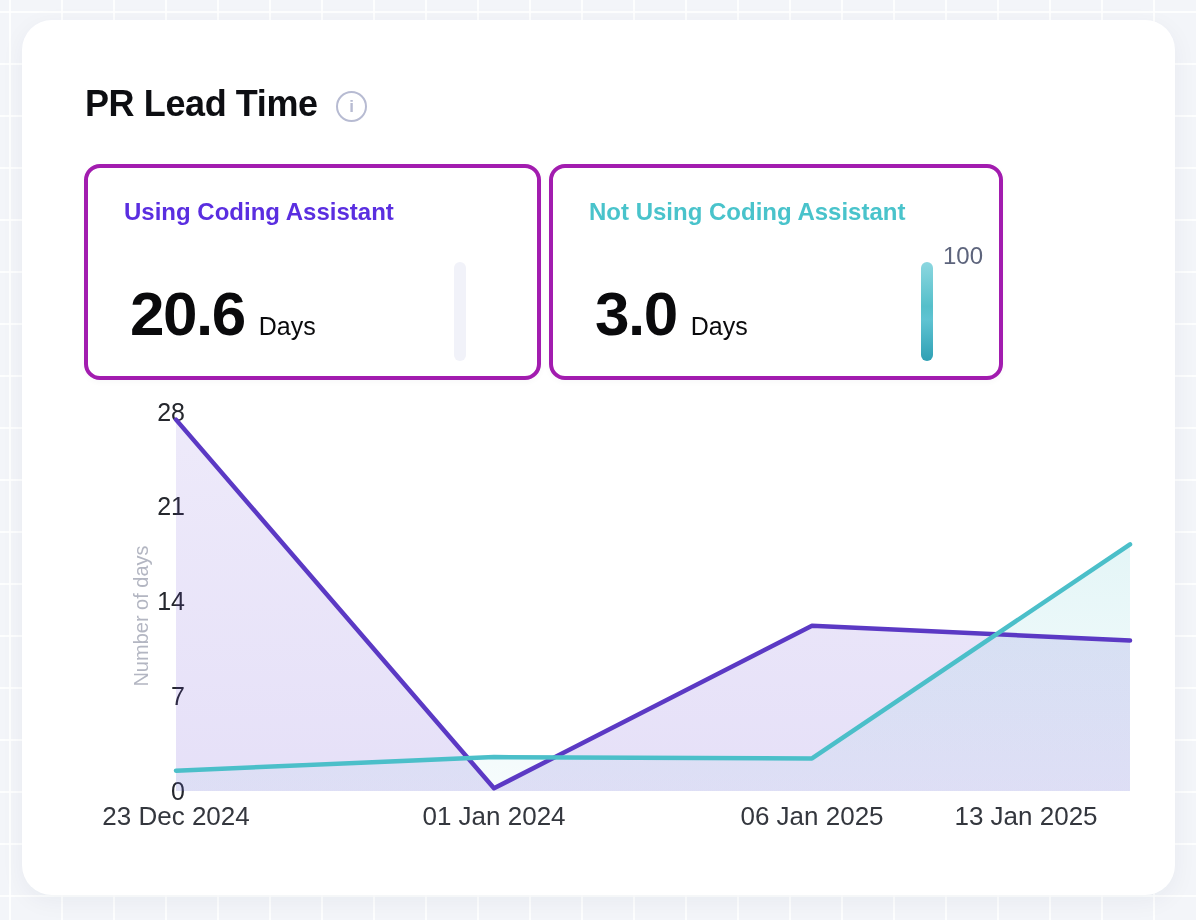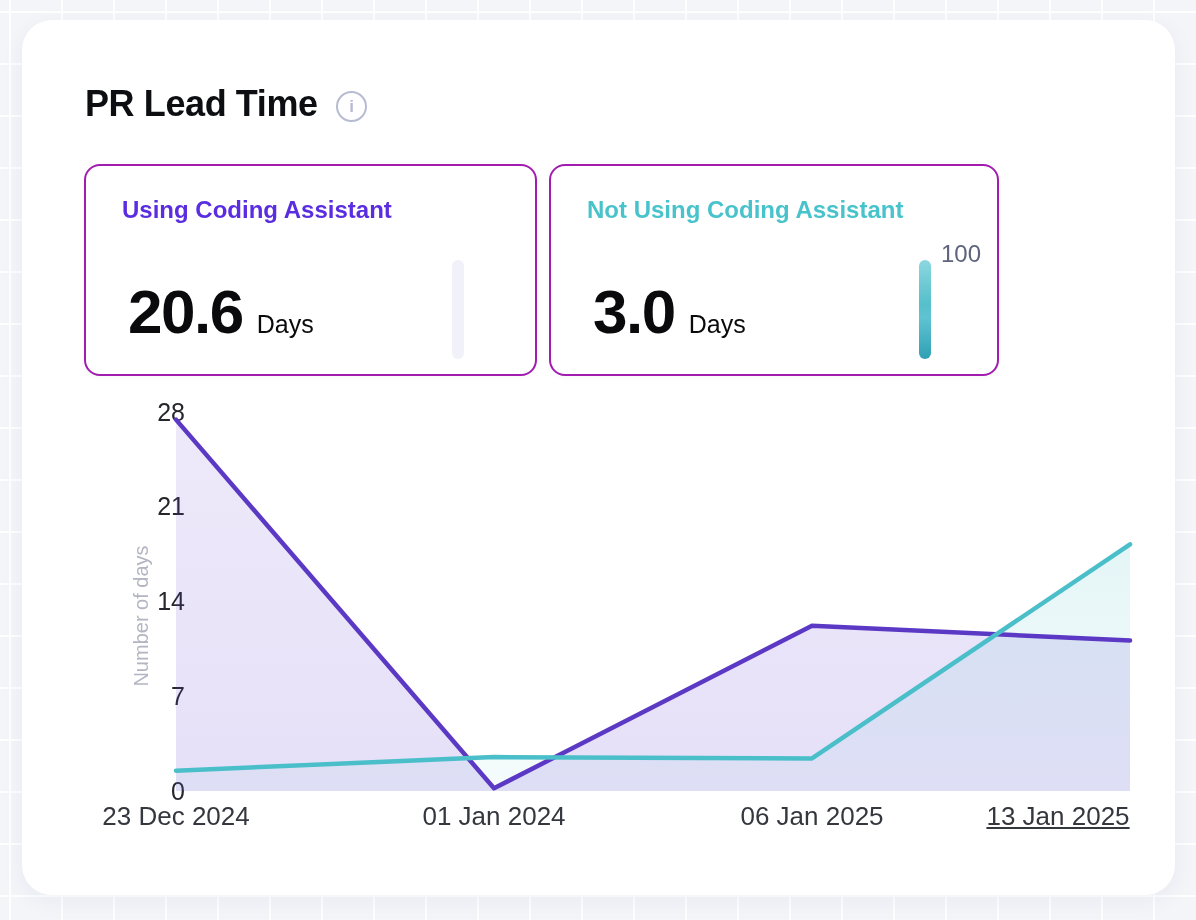--- a/index.html
+++ b/index.html
@@ -27,21 +27,21 @@
     font-size:36px;font-weight:bold;color:#0d0e12;letter-spacing:-.4px;line-height:1;
   }
   .info-icon{
     position:absolute;left:314px;top:71px;width:27px;height:27px;
     border:2.5px solid #b7bbd2;border-radius:50%;
     color:#b7bbd2;font-size:17px;font-weight:bold;line-height:1;
     display:grid;place-items:center;cursor:pointer;user-select:none;
   }
   .stat-card{
     position:absolute;top:144px;height:208px;background:#fff;
-    border:2px solid #a21caf;border-radius:16px;
+    border:4px solid #a21caf;border-radius:16px;
     box-shadow:0 2px 6px rgba(20,30,60,.03);
   }
   .stat-card.c0{left:62px;width:449px;}
   .stat-card.c1{left:527px;width:446px;}
   .stat-label{
     position:absolute;left:36px;top:30px;
     font-size:24px;font-weight:bold;line-height:1.2;
   }
   .stat-value-row{
     position:absolute;left:42px;top:106px;display:flex;align-items:baseline;
@@ -104,21 +104,21 @@
         <div class="ytick" style="top: 771px;">0</div>
         <div class="ytick" style="top: 676.125px;">7</div>
         <div class="ytick" style="top: 581.25px;">14</div>
         <div class="ytick" style="top: 486.375px;">21</div>
         <div class="ytick" style="top: 391.5px;">28</div>
       </div>
     <div id="x-labels">
         <div class="xlabel" style="left: 154px; top: 783px;">23 Dec 2024</div>
         <div class="xlabel" style="left: 472px; top: 783px;">01 Jan 2024</div>
         <div class="xlabel" style="left: 790px; top: 783px;">06 Jan 2025</div>
-        <div class="xlabel" style="left: 1036px; top: 783px; text-decoration: underline;">13 Jan 2025</div>
+        <div class="xlabel" style="left: 1004px; top: 783px;">13 Jan 2025</div>
       </div>
   </div>
 
   <svg class="chart-canvas" viewBox="0 0 1196 920" xmlns="http://www.w3.org/2000/svg">
     <defs>
       <linearGradient id="gradPurple" x1="0" y1="0" x2="0" y2="1">
         <stop offset="0" stop-color="rgb(96,62,210)" stop-opacity="0.11"></stop>
         <stop offset="1" stop-color="rgb(96,62,210)" stop-opacity="0.16"></stop>
       </linearGradient>
       <linearGradient id="gradTeal" x1="0" y1="0" x2="0" y2="1">

